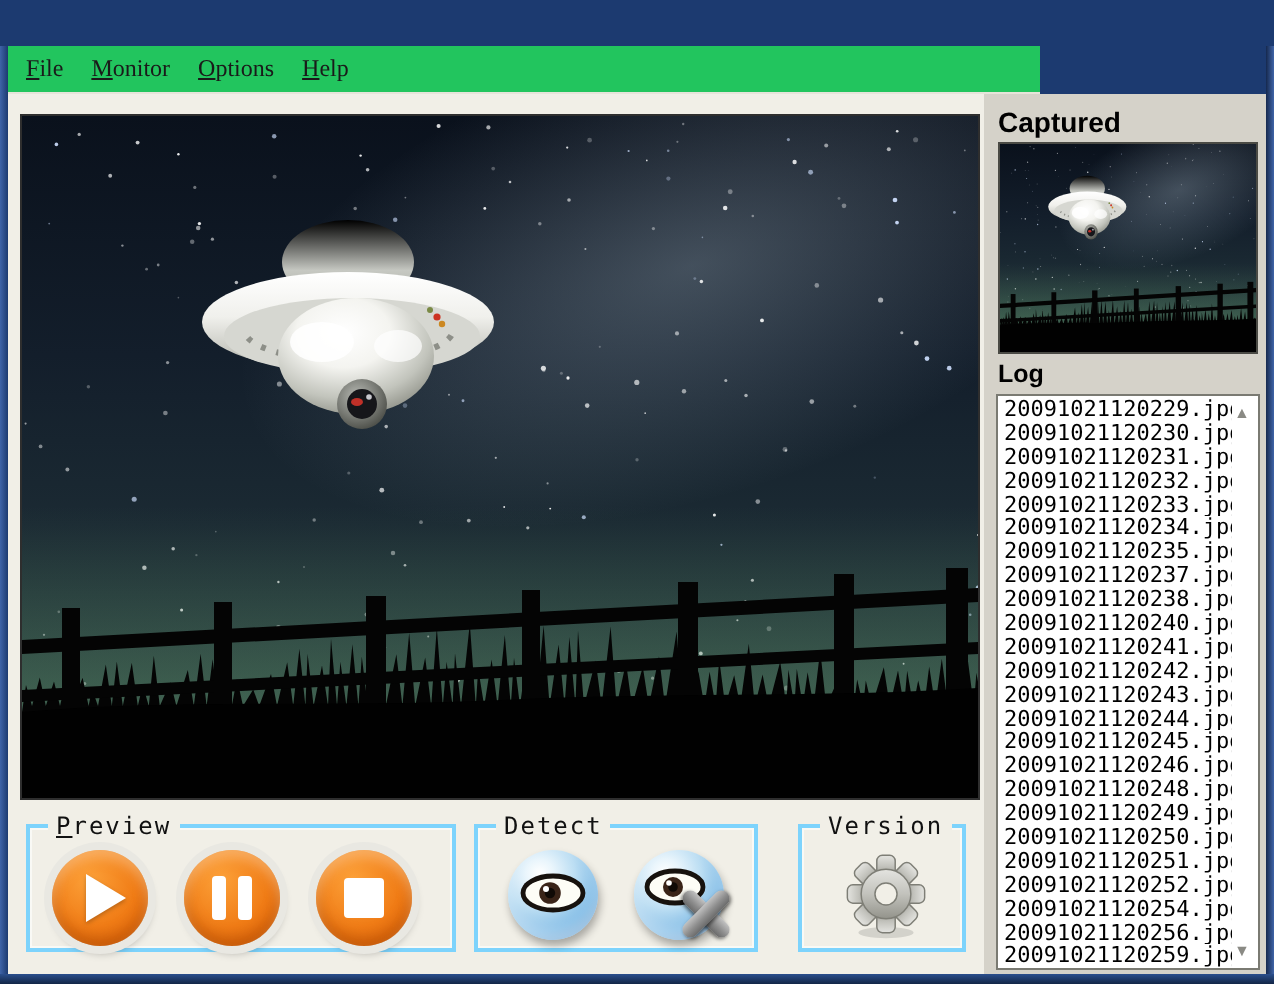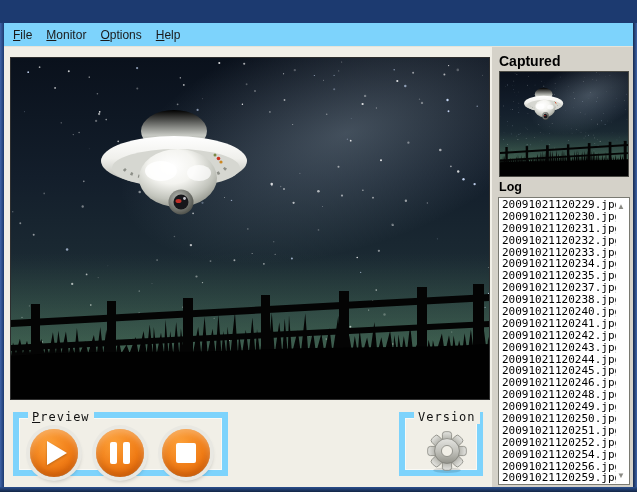--- a/index.html
+++ b/index.html
@@ -43,23 +43,24 @@
     color:#fff; font-size:11px; font-weight:bold; text-align:center; line-height:15px;
     text-shadow:0 1px 1px rgba(0,0,0,.5);
   }
 
   
   .frame-left  { position:absolute; left:0; top:23px; width:4px; height:469px; background:linear-gradient(90deg,#3f64a8,#1c3a70); }
   .frame-right { position:absolute; right:0; top:23px; width:4px; height:469px; background:linear-gradient(270deg,#3f64a8,#16294e); }
   .frame-bottom{ position:absolute; left:0; bottom:0; width:637px; height:5px; background:linear-gradient(180deg,#2b4f8d,#132646); }
 
   .menubar {
-    position:absolute; left:4px; top:23px; width:629px; height:24px;
-    background:#7dd3fc; display:flex; align-items:center; padding-left:2px;
+    position:absolute; left:4px; top:23px; width:516px; height:24px;
+    background:#22c55e; display:flex; align-items:center; padding-left:2px;
     border-bottom:1px solid #e6e4da;
+    font-family:Liberation Serif, serif;
   }
   .menu-item { padding:2px 7px; font-size:12px; color:#1a1a1a; cursor:default; }
 
   .body-bg { position:absolute; left:4px; top:47px; width:629px; height:440px; background:#f1efe7; }
 
   
   .video {
     position:absolute; left:10px; top:57px; width:480px; height:343px;
     border:1px solid #2e2e2e; background:#060a12; overflow:hidden;
   }
@@ -85,21 +86,21 @@
   }
   .scroll-arrow {
     position:absolute; right:3px; width:10px; height:9px; font-size:8px; line-height:9px;
     color:#8a8a84; text-align:center; cursor:default;
   }
   .scroll-up { top:4px; }
   .scroll-down { bottom:4px; }
 
   
   .grp {
-    position:absolute; height:64px; border:6px solid #7dd3fc;
+    position:absolute; height:64px; border:2px solid #7dd3fc;
     box-shadow:inset 0 0 0 1px rgba(255,255,255,.6);
   }
   .grp-label {
     position:absolute; top:-8px; left:9px; background:#f1efe7; padding:0 4px;
     font-family:"DejaVu Sans Mono", monospace; font-size:12px; letter-spacing:1px; color:#111;
   }
   .grp-preview { left:13px;  top:412px; width:215px; }
   .grp-detect  { left:237px; top:412px; width:142px; }
   .grp-setting { left:399px; top:412px; width:84px;  }
 
@@ -700,20 +701,41 @@
     </div>
     <div class="btn-round btn-pause">
       <span class="g-pause-l"></span>
       <span class="g-pause-r"></span>
     </div>
     <div class="btn-round btn-stop">
       <span class="g-stop"></span>
     </div>
   </div>
 
+  <div class="grp grp-detect">
+    <span class="grp-label">Detect</span>
+    <div class="btn-eye btn-eye-on">
+      <svg class="eye-svg" viewBox="-22.5 -22.5 45 45">
+        <ellipse cx="0" cy="-1" rx="15" ry="8.5" fill="#fdfdf6" stroke="#17120e" stroke-width="2.4"></ellipse>
+        <circle cx="-1.5" cy="-1" r="5.4" fill="#3a2418"></circle>
+        <circle cx="-1.5" cy="-1" r="2.6" fill="#100a06"></circle>
+        <circle cx="-3.5" cy="-3" r="1.5" fill="#ffffff"></circle>
+        <path d="M-14,-5 Q0,-13.5 14,-5" fill="none" stroke="#17120e" stroke-width="1.6"></path>
+      </svg>
+    </div>
+    <div class="btn-eye btn-eye-off">
+      <svg class="eye-svg" viewBox="-22.5 -22.5 45 45">
+        <ellipse cx="-2" cy="-4" rx="14" ry="8" fill="#fdfdf6" stroke="#17120e" stroke-width="2.4"></ellipse>
+        <circle cx="-3" cy="-4" r="5" fill="#3a2418"></circle>
+        <circle cx="-3" cy="-4" r="2.4" fill="#100a06"></circle>
+        <circle cx="-5" cy="-6" r="1.4" fill="#ffffff"></circle>
+      </svg>
+      <span class="xmark"></span>
+    </div>
+  </div>
 
   <div class="grp grp-setting">
     <span class="grp-label">Version</span>
     <div class="btn-gear">
       <svg viewBox="-25 -25 50 50" width="46" height="50">
         <defs>
           <linearGradient id="gearG" x1="0" y1="0" x2="0" y2="1">
             <stop offset="0" stop-color="#e4e4e0"></stop>
             <stop offset="0.5" stop-color="#c2c2bc"></stop>
             <stop offset="1" stop-color="#93938b"></stop>

